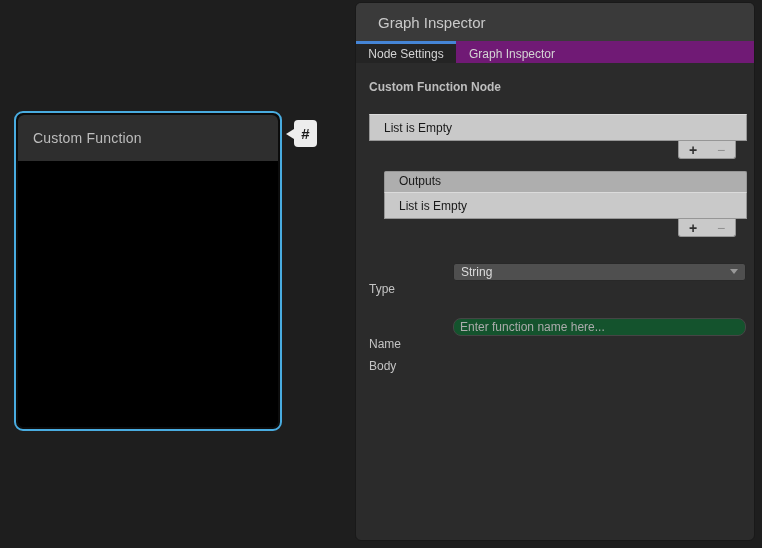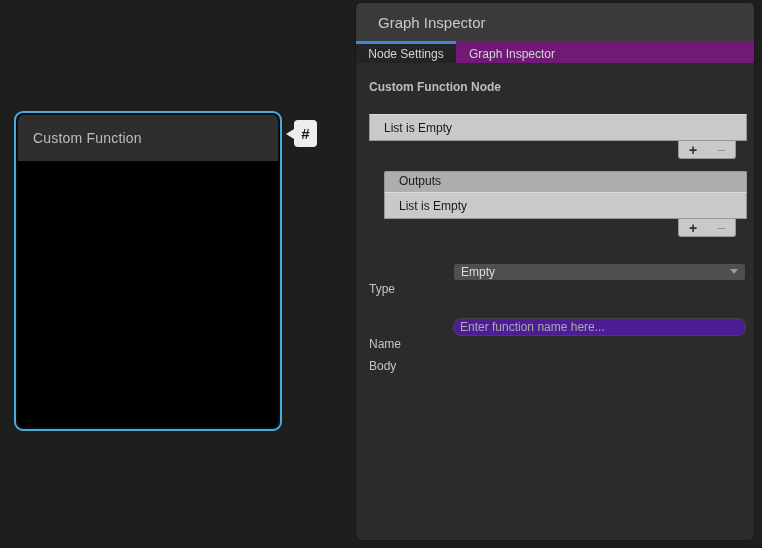--- a/index.html
+++ b/index.html
@@ -56,21 +56,21 @@
   .props{margin-top:10px;}
   .prop-row{display:flex;align-items:center;margin-bottom:6px;}
   .prop-row.body-row{align-items:flex-start;}
   .prop-label{width:84px;flex:0 0 84px;font-size:12px;color:#C4C4C4;margin-top:35px;}
   .prop-row.body-row .prop-label{margin-top:2px;}
   .field{flex:1;margin-right:1px;}
   .dropdown{height:18px;background:var(--dropdown-bg);border:1px solid #282828;border-radius:3px;
     display:flex;align-items:center;padding:0 7px;font-size:12px;color:#DCDCDC;cursor:default;}
   .dd-arrow{margin-left:auto;width:0;height:0;border-left:4px solid transparent;
     border-right:4px solid transparent;border-top:5px solid #999999;}
-  .tfield{display:block;width:100%;height:18px;background:#4c1d95;border:1px solid #454545;border-radius:8px;
+  .tfield{display:block;width:100%;height:18px;background:#14532d;border:1px solid #454545;border-radius:8px;
     color:#CFCFCF;font-size:12px;padding:0 6px;outline:none;}
   .tfield::placeholder{color:#ABABAB;opacity:1;}
   textarea.tfield{height:198px;resize:none;padding:3px 6px;line-height:15px;}
 </style>
 </head>
 <body>
 
 <div>
 
   <div class="node">
@@ -119,21 +119,21 @@
             <button class="rem">−</button>
           </div>
         </div>
       </div>
 
       <div class="props">
         <div class="prop-row">
           <div class="prop-label">Type</div>
           <div class="field">
             <div class="dropdown">
-              <span>Empty</span>
+              <span>String</span>
               <span class="dd-arrow"></span>
             </div>
           </div>
         </div>
 
         <div class="prop-row">
           <div class="prop-label">Name</div>
           <div class="field">
             <input class="tfield" type="text" placeholder="Enter function name here..." style="">
           </div>

